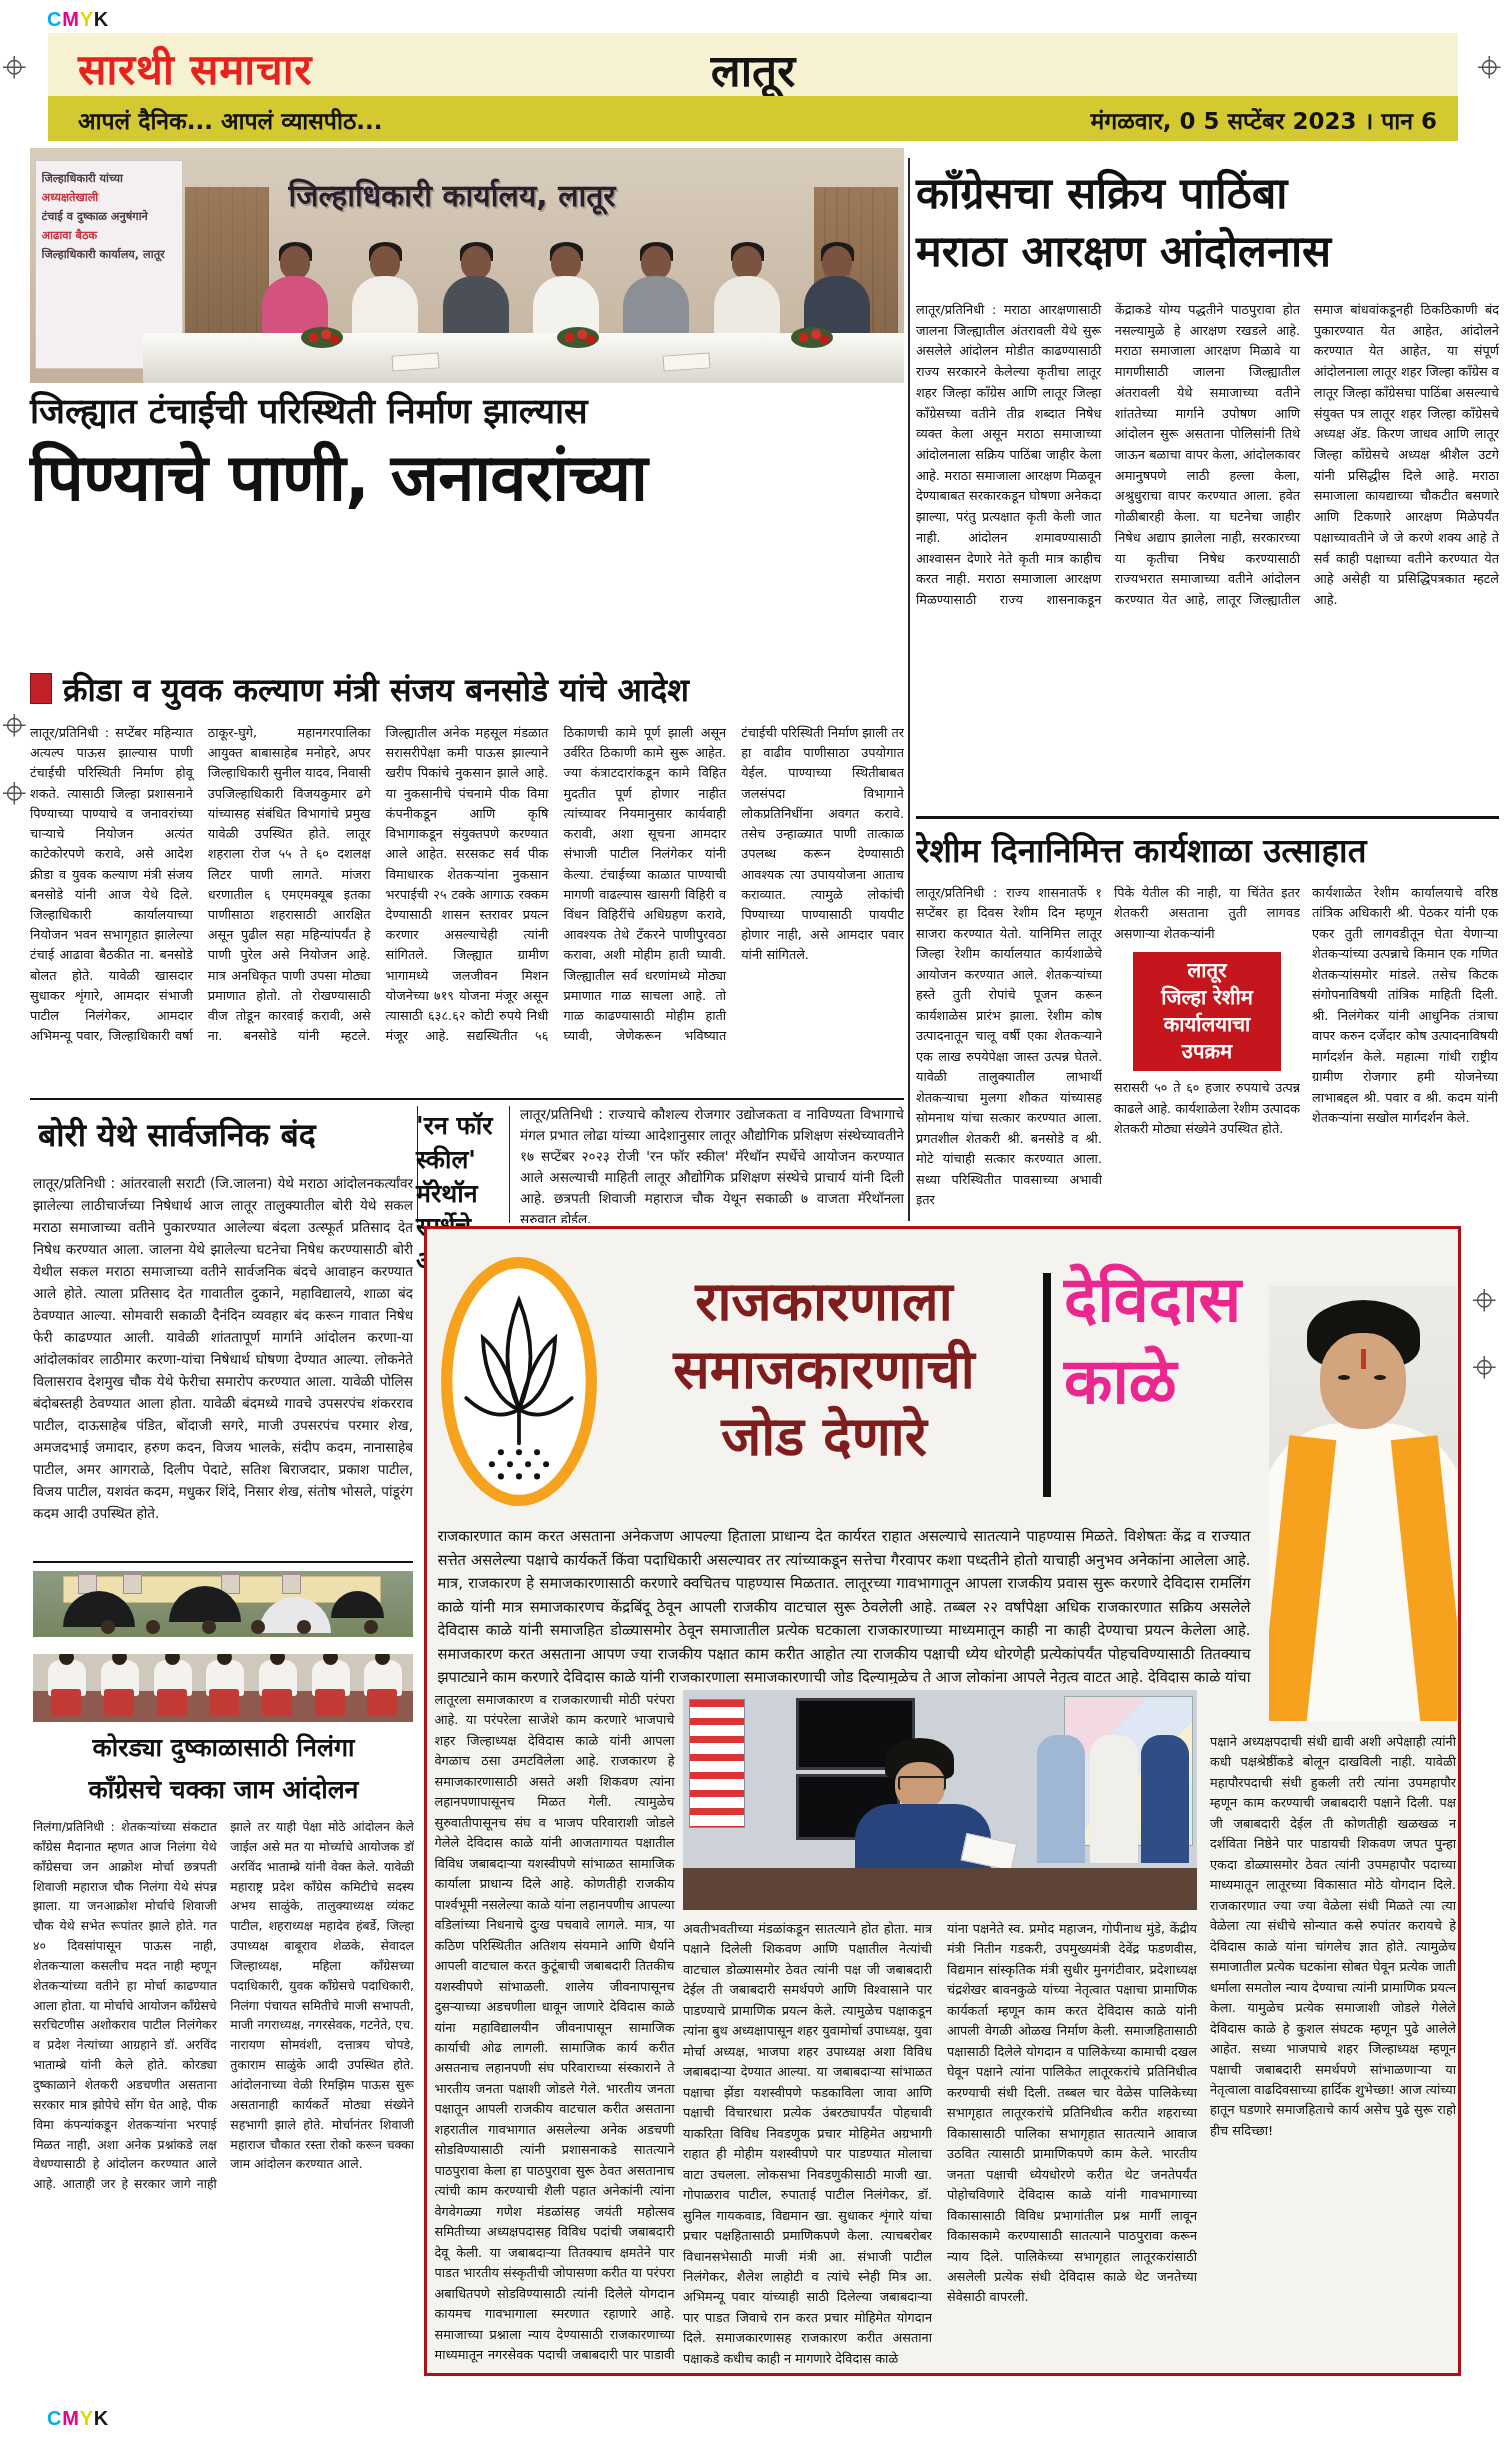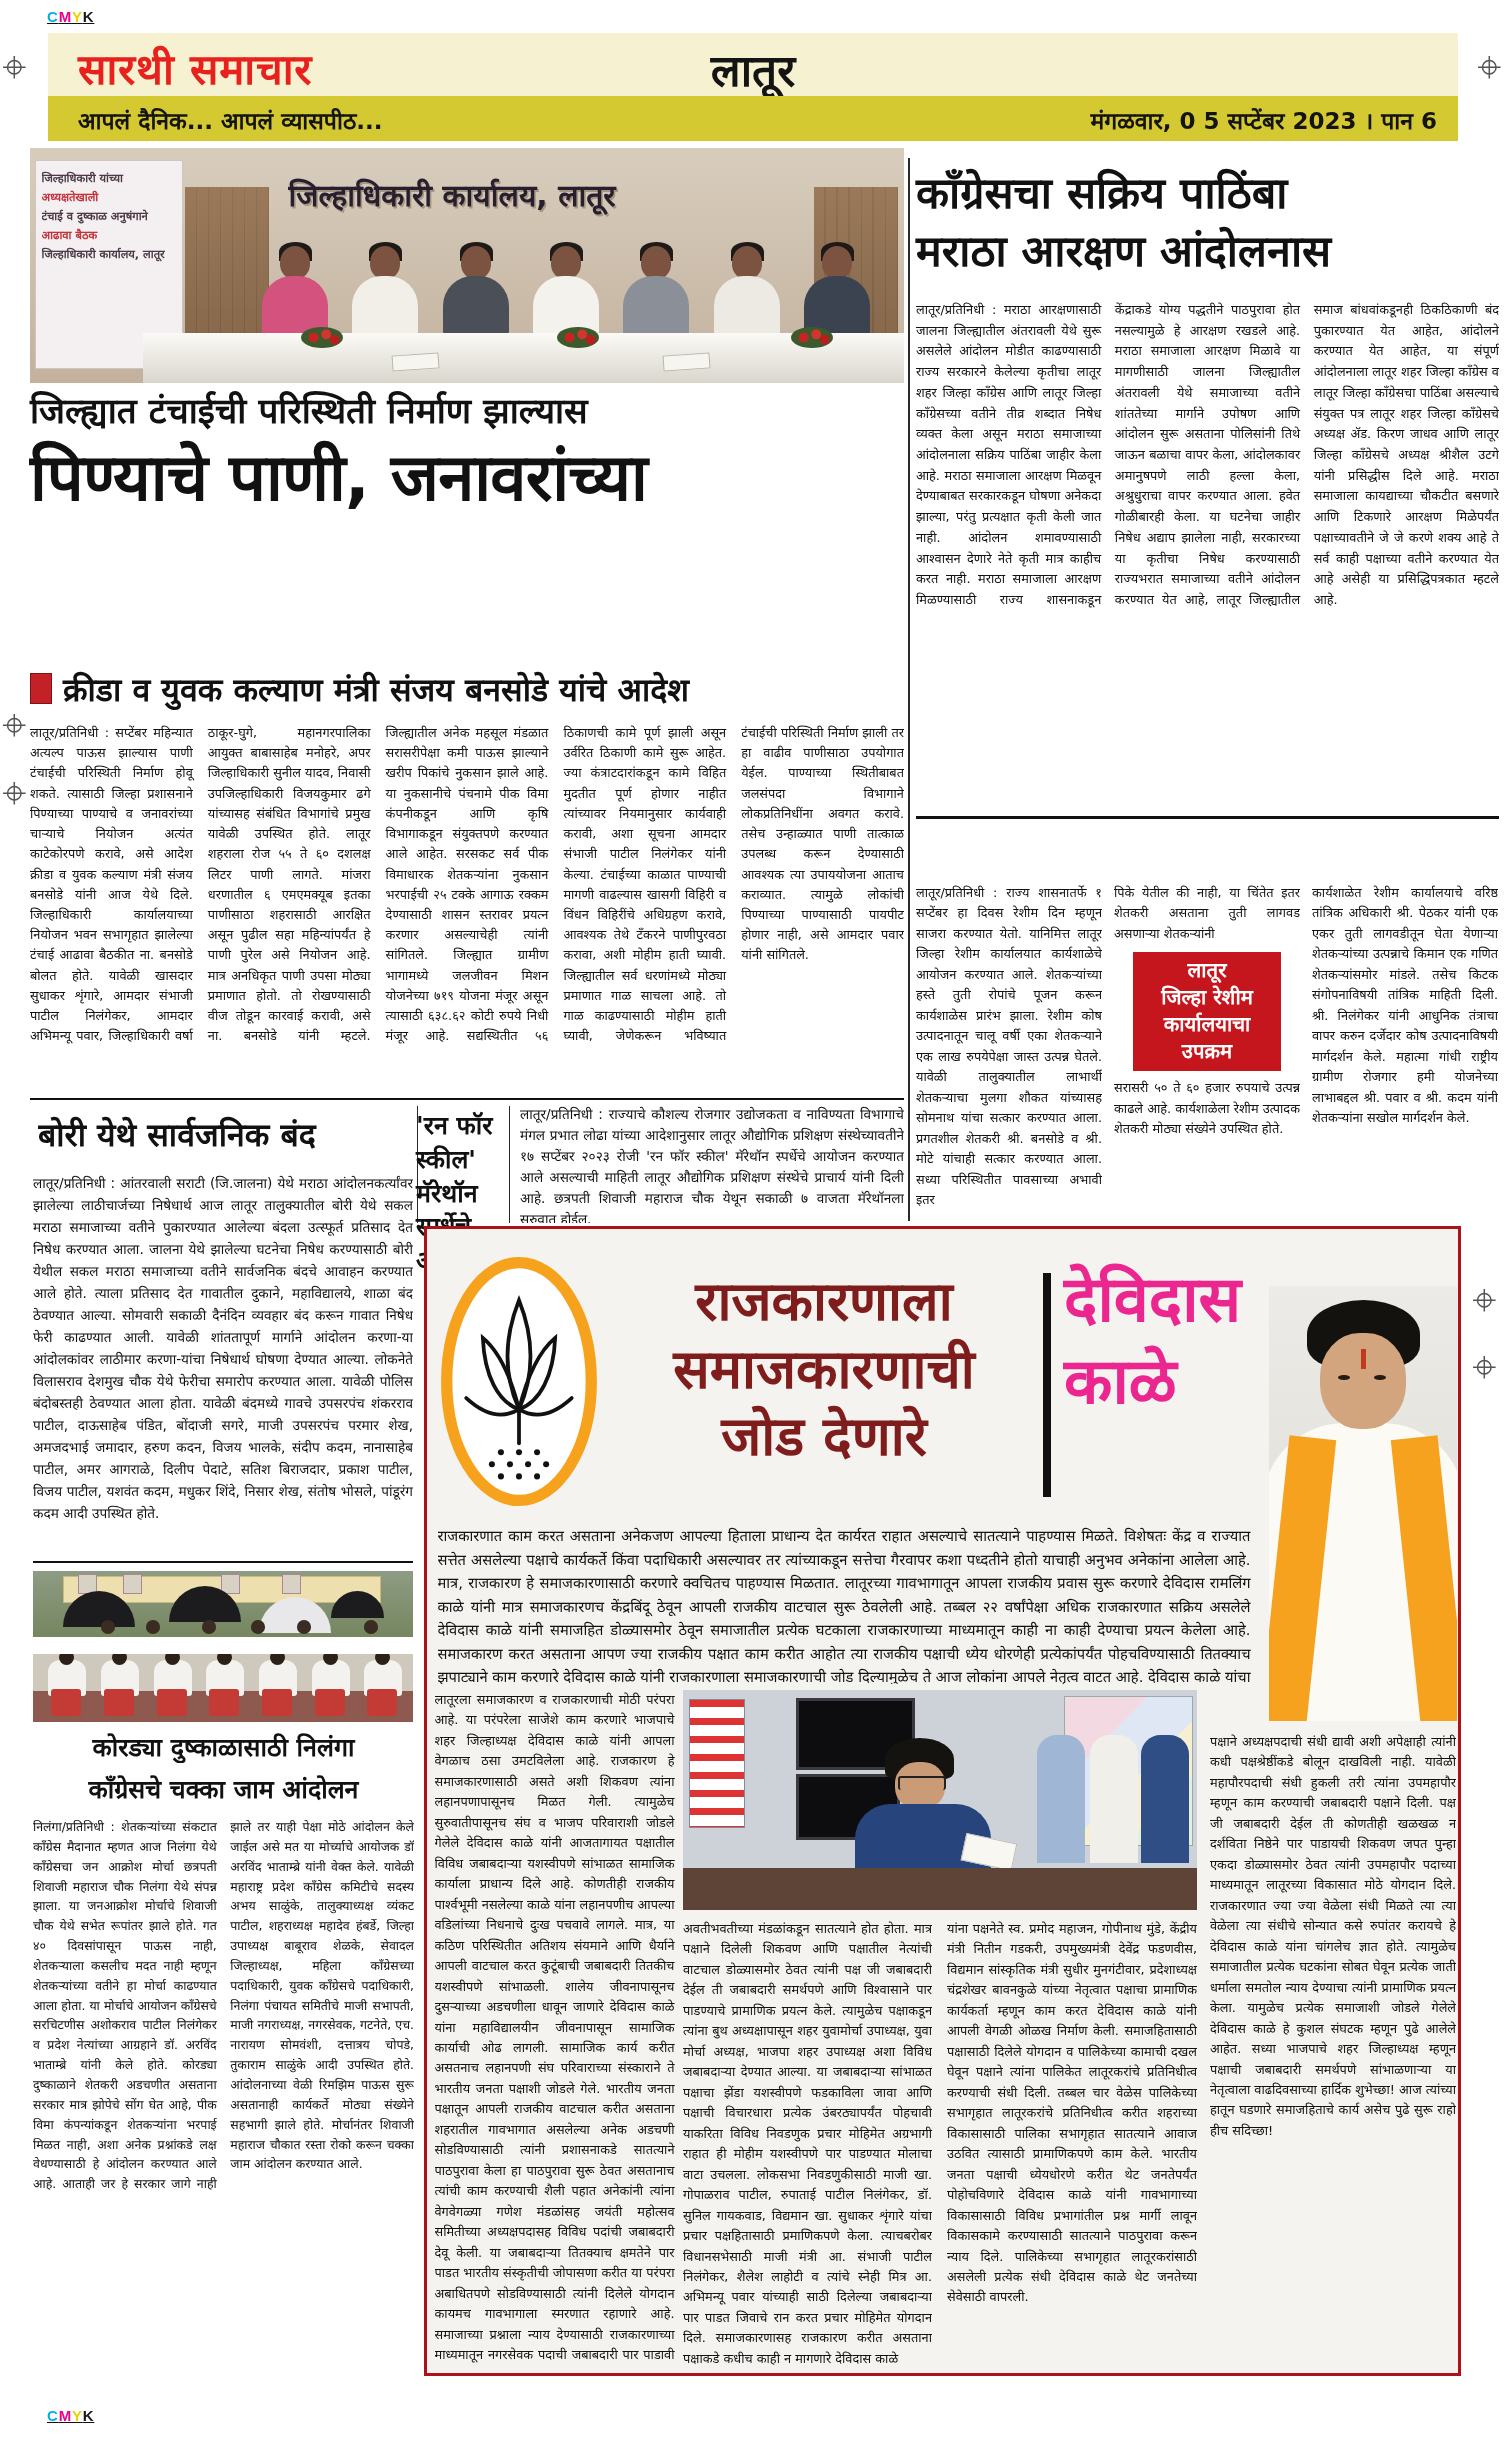--- a/index.html
+++ b/index.html
@@ -4,21 +4,21 @@
 <style>
   html,body{margin:0;padding:0;background:#e9e9e9;}
   #page{position:relative;width:1506px;height:2450px;background:#ffffff;
         font-family:"DejaVu Sans",sans-serif;color:#111;overflow:hidden;}
   .abs{position:absolute;}
   .just{text-align:justify;}
   .hidden-overflow{overflow:hidden;}
 
   
   .regmark{width:22.6px;height:22.6px;}
-  .cmyk{font-family:"Liberation Sans",sans-serif;font-weight:bold;font-size:15px;letter-spacing:0.8px;text-decoration:underline;}
+  .cmyk{font-family:"Liberation Sans",sans-serif;font-weight:bold;font-size:20px;letter-spacing:0.8px;}
   .cmyk .c{color:#00aeef}.cmyk .m{color:#ec008c}.cmyk .y{color:#e8d400}.cmyk .k{color:#1a1a1a}
 
   
   #mast1{left:48px;top:33px;width:1410px;height:63px;background:#f6f1d0;}
   #brand{left:30px;top:6px;font-size:42px;font-weight:900;color:#e8211d;letter-spacing:0.8px;}
   #edition{left:0;right:0;top:6px;text-align:center;font-size:44px;font-weight:900;color:#141414;}
   #mast2{left:48px;top:96px;width:1410px;height:45px;background:#d5c931;}
   #tagline{left:30px;top:7.5px;font-size:23px;font-weight:800;color:#141414;}
   #dateline{right:21px;top:8.3px;font-size:23px;font-weight:800;color:#141414;}
 
@@ -269,20 +269,21 @@
   <div id="korad-head2" class="abs" style="top:1771px;">काँग्रेसचे चक्का जाम आंदोलन</div>
   <div id="nilanga-body" class="abs just hidden-overflow">निलंगा/प्रतिनिधी : शेतकऱ्यांच्या संकटात काँग्रेस मैदानात म्हणत आज निलंगा येथे काँग्रेसचा जन आक्रोश मोर्चा छत्रपती शिवाजी महाराज चौक निलंगा येथे संपन्न झाला. या जनआक्रोश मोर्चाचे शिवाजी चौक येथे सभेत रूपांतर झाले होते. गत ४० दिवसांपासून पाऊस नाही, शेतकऱ्याला कसलीच मदत नाही म्हणून शेतकऱ्यांच्या वतीने हा मोर्चा काढण्यात आला होता. या मोर्चाचे आयोजन काँग्रेसचे सरचिटणीस अशोकराव पाटील निलंगेकर व प्रदेश नेत्यांच्या आग्रहाने डॉ. अरविंद भाताम्ब्रे यांनी केले होते. कोरड्या दुष्काळाने शेतकरी अडचणीत असताना सरकार मात्र झोपेचे सोंग घेत आहे, पीक विमा कंपन्यांकडून शेतकऱ्यांना भरपाई मिळत नाही, अशा अनेक प्रश्नांकडे लक्ष वेधण्यासाठी हे आंदोलन करण्यात आले आहे. आताही जर हे सरकार जागे नाही झाले तर याही पेक्षा मोठे आंदोलन केले जाईल असे मत या मोर्च्याचे आयोजक डॉ अरविंद भाताम्ब्रे यांनी वेक्त केले. यावेळी महाराष्ट्र प्रदेश काँग्रेस कमिटीचे सदस्य अभय साळुंके, तालुक्याध्यक्ष व्यंकट पाटील, शहराध्यक्ष महादेव हंबर्डे, जिल्हा उपाध्यक्ष बाबूराव शेळके, सेवादल जिल्हाध्यक्ष, महिला काँग्रेसच्या पदाधिकारी, युवक काँग्रेसचे पदाधिकारी, निलंगा पंचायत समितीचे माजी सभापती, माजी नगराध्यक्ष, नगरसेवक, गटनेते, एच. नारायण सोमवंशी, दत्तात्रय चोपडे, तुकाराम साळुंके आदी उपस्थित होते. आंदोलनाच्या वेळी रिमझिम पाऊस सुरू असतानाही कार्यकर्ते मोठ्या संख्येने सहभागी झाले होते. मोर्चानंतर शिवाजी महाराज चौकात रस्ता रोको करून चक्का जाम आंदोलन करण्यात आले.</div>
 
   <div id="maratha-head" class="abs">
     <div>काँग्रेसचा सक्रिय पाठिंबा</div>
     <div>मराठा आरक्षण आंदोलनास</div>
   </div>
   <div id="maratha-body" class="abs just hidden-overflow">लातूर/प्रतिनिधी : मराठा आरक्षणासाठी जालना जिल्ह्यातील अंतरावली येथे सुरू असलेले आंदोलन मोडीत काढण्यासाठी राज्य सरकारने केलेल्या कृतीचा लातूर शहर जिल्हा काँग्रेस आणि लातूर जिल्हा काँग्रेसच्या वतीने तीव्र शब्दात निषेध व्यक्त केला असून मराठा समाजाच्या आंदोलनाला सक्रिय पाठिंबा जाहीर केला आहे. मराठा समाजाला आरक्षण मिळवून देण्याबाबत सरकारकडून घोषणा अनेकदा झाल्या, परंतु प्रत्यक्षात कृती केली जात नाही. आंदोलन शमावण्यासाठी आश्वासन देणारे नेते कृती मात्र काहीच करत नाही. मराठा समाजाला आरक्षण मिळण्यासाठी राज्य शासनाकडून केंद्राकडे योग्य पद्धतीने पाठपुरावा होत नसल्यामुळे हे आरक्षण रखडले आहे. मराठा समाजाला आरक्षण मिळावे या मागणीसाठी जालना जिल्ह्यातील अंतरावली येथे समाजाच्या वतीने शांततेच्या मार्गाने उपोषण आणि आंदोलन सुरू असताना पोलिसांनी तिथे जाऊन बळाचा वापर केला, आंदोलकावर अमानुषपणे लाठी हल्ला केला, अश्रुधुराचा वापर करण्यात आला. हवेत गोळीबारही केला. या घटनेचा जाहीर निषेध अद्याप झालेला नाही, सरकारच्या या कृतीचा निषेध करण्यासाठी राज्यभरात समाजाच्या वतीने आंदोलन करण्यात येत आहे, लातूर जिल्ह्यातील समाज बांधवांकडूनही ठिकठिकाणी बंद पुकारण्यात येत आहेत, आंदोलने करण्यात येत आहेत, या संपूर्ण आंदोलनाला लातूर शहर जिल्हा काँग्रेस व लातूर जिल्हा काँग्रेसचा पाठिंबा असल्याचे संयुक्त पत्र लातूर शहर जिल्हा काँग्रेसचे अध्यक्ष ॲड. किरण जाधव आणि लातूर जिल्हा काँग्रेसचे अध्यक्ष श्रीशैल उटगे यांनी प्रसिद्धीस दिले आहे. मराठा समाजाला कायद्याच्या चौकटीत बसणारे आणि टिकणारे आरक्षण मिळेपर्यंत पक्षाच्यावतीने जे जे करणे शक्य आहे ते सर्व काही पक्षाच्या वतीने करण्यात येत आहे असेही या प्रसिद्धिपत्रकात म्हटले आहे.</div>
 
   <div class="hrule abs" style="left:916px;top:816px;width:583px;height:3px;"></div>
+  <div id="reshim-head" class="abs">रेशीम दिनानिमित्त कार्यशाळा उत्साहात</div>
   <div id="reshim-cols" class="abs">
     <div class="reshim-col just">लातूर/प्रतिनिधी : राज्य शासनातर्फे १ सप्टेंबर हा दिवस रेशीम दिन म्हणून साजरा करण्यात येतो. यानिमित्त लातूर जिल्हा रेशीम कार्यालयात कार्यशाळेचे आयोजन करण्यात आले. शेतकऱ्यांच्या हस्ते तुती रोपांचे पूजन करून कार्यशाळेस प्रारंभ झाला. रेशीम कोष उत्पादनातून चालू वर्षी एका शेतकऱ्याने एक लाख रुपयेपेक्षा जास्त उत्पन्न घेतले. यावेळी तालुक्यातील लाभार्थी शेतकऱ्याचा मुलगा शौकत यांच्यासह सोमनाथ यांचा सत्कार करण्यात आला. प्रगतशील शेतकरी श्री. बनसोडे व श्री. मोटे यांचाही सत्कार करण्यात आला. सध्या परिस्थितीत पावसाच्या अभावी इतर</div>
     <div class="reshim-col">
       <div class="just">पिके येतील की नाही, या चिंतेत इतर शेतकरी असताना तुती लागवड असणाऱ्या शेतकऱ्यांनी</div>
       <div id="reshim-box">
         <div>लातूर</div>
         <div>जिल्हा रेशीम</div>
         <div>कार्यालयाचा</div>
         <div>उपक्रम</div>
       </div>

